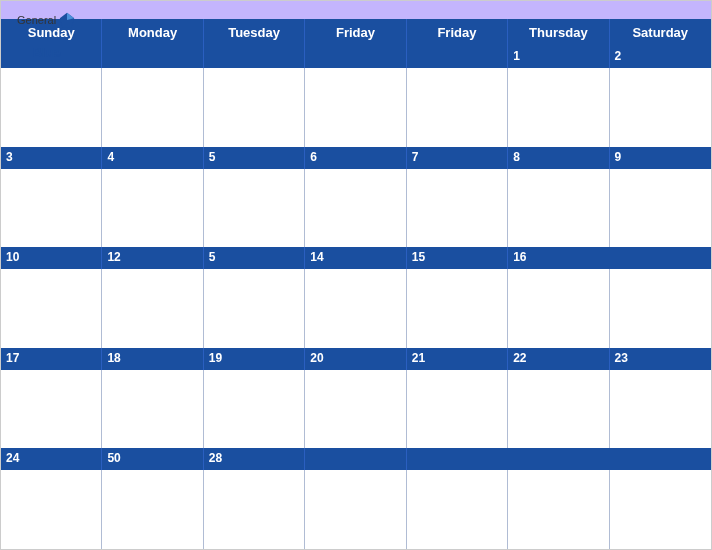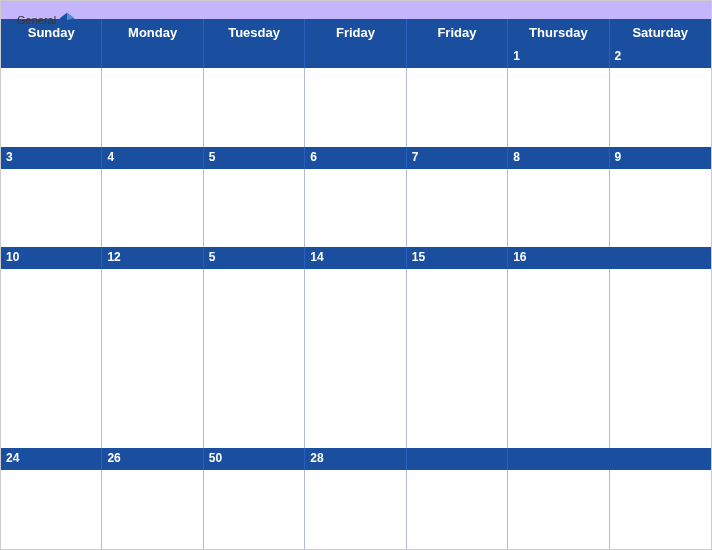--- a/index.html
+++ b/index.html
@@ -202,34 +202,42 @@
           <div class="week-body-cell"></div>
           <div class="week-body-cell"></div>
           <div class="week-body-cell"></div>
           <div class="week-body-cell"></div>
           <div class="week-body-cell"></div>
           <div class="week-body-cell"></div>
           <div class="week-body-cell"></div>
         </div>
       </div>
       <div class="week-section">
+        <div class="week-date-row">
+          <div class="week-date-num">17</div>
+          <div class="week-date-num">18</div>
+          <div class="week-date-num">19</div>
+          <div class="week-date-num">20</div>
+          <div class="week-date-num">21</div>
+          <div class="week-date-num">22</div>
+          <div class="week-date-num">23</div>
+        </div>
         <div class="week-body-row">
           <div class="week-body-cell"></div>
           <div class="week-body-cell"></div>
           <div class="week-body-cell"></div>
           <div class="week-body-cell"></div>
           <div class="week-body-cell"></div>
           <div class="week-body-cell"></div>
           <div class="week-body-cell"></div>
         </div>
       </div>
       <div class="week-section">
         <div class="week-date-row">
           <div class="week-date-num">24</div>
-          <div class="week-date-num">26</div>
           <div class="week-date-num">50</div>
           <div class="week-date-num">28</div>
           <div class="week-date-num empty-date"></div>
           <div class="week-date-num empty-date"></div>
         </div>
         <div class="week-body-row">
           <div class="week-body-cell"></div>
           <div class="week-body-cell"></div>
           <div class="week-body-cell"></div>
           <div class="week-body-cell"></div>

